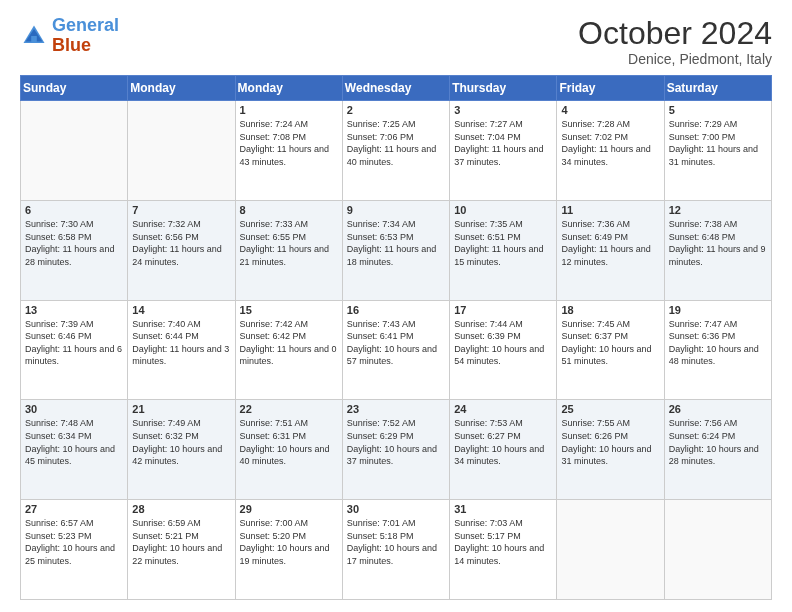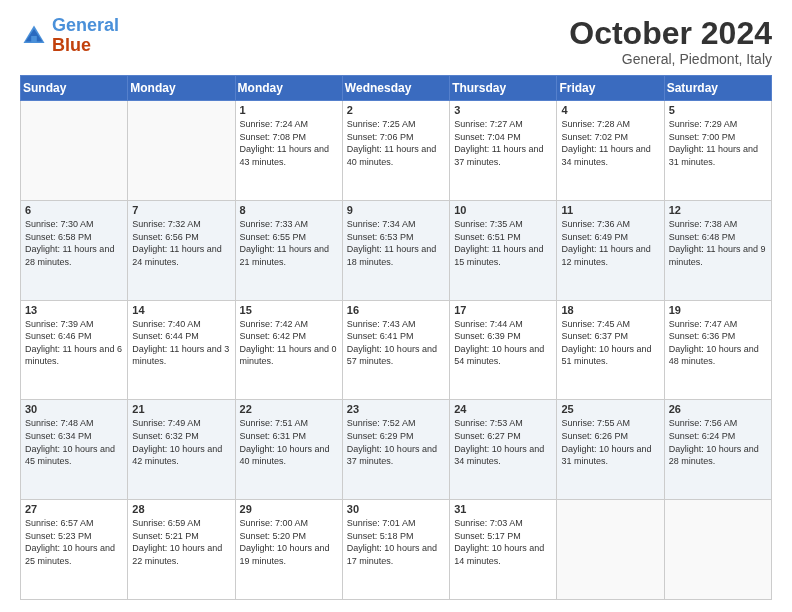--- a/index.html
+++ b/index.html
@@ -39,21 +39,21 @@
     .logo-icon {
       width: 28px;
       height: 28px;
       margin-right: 4px;
     }
     .title-block {
       text-align: right;
     }
     .month-title {
       font-size: 32px;
-      font-weight: 700;
+      font-weight: 400;
       color: #333;
       line-height: 1.1;
     }
     .location {
       font-size: 14px;
       color: #555;
     }
     .calendar {
       flex: 1;
       border: 1px solid #ccc;
@@ -113,21 +113,21 @@
       </svg>
       <div>
         <div class="logo-text">
           <span>General</span><br>
           <span style="color:#c2410c">Blue</span>
         </div>
       </div>
     </div>
     <div class="title-block">
       <div class="month-title">October 2024</div>
-      <div class="location">General, Piedmont, Italy</div>
+      <div class="location">Denice, Piedmont, Italy</div>
     </div>
   </div>
 
   <table class="calendar">
     <thead>
       <tr>
       <th>Sunday</th>
           <th>Monday</th>
           <th>Monday</th>
           <th>Wednesday</th>

